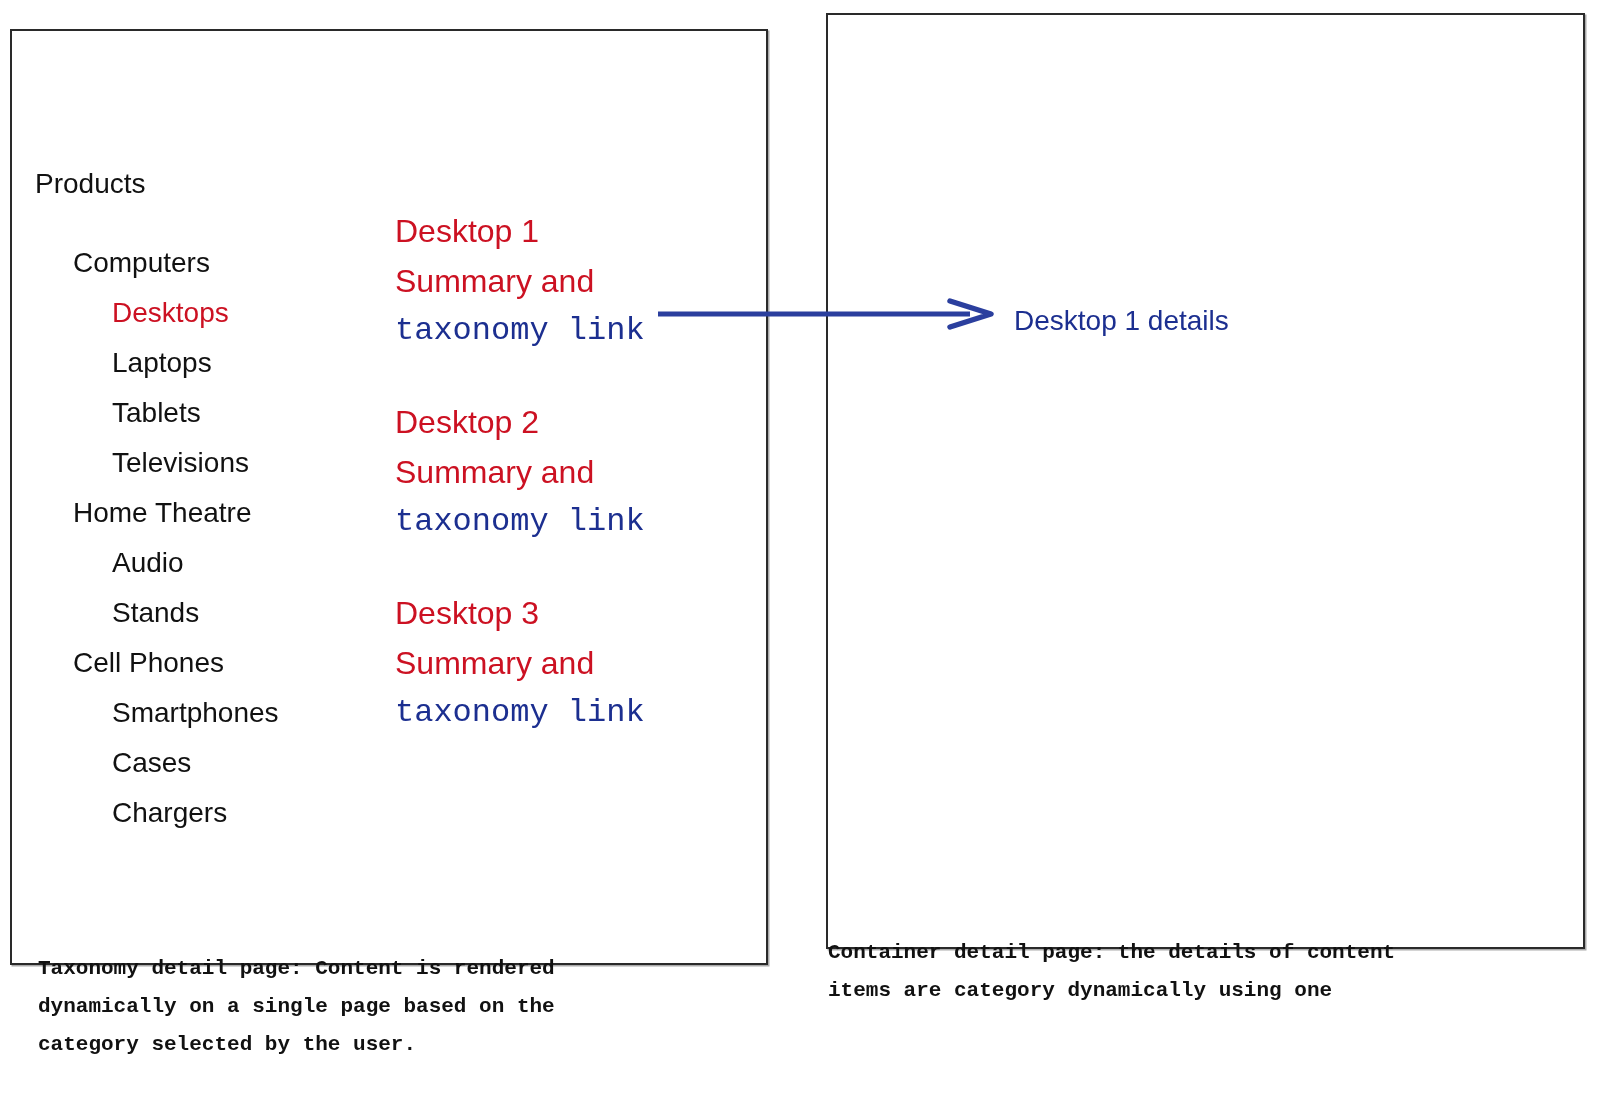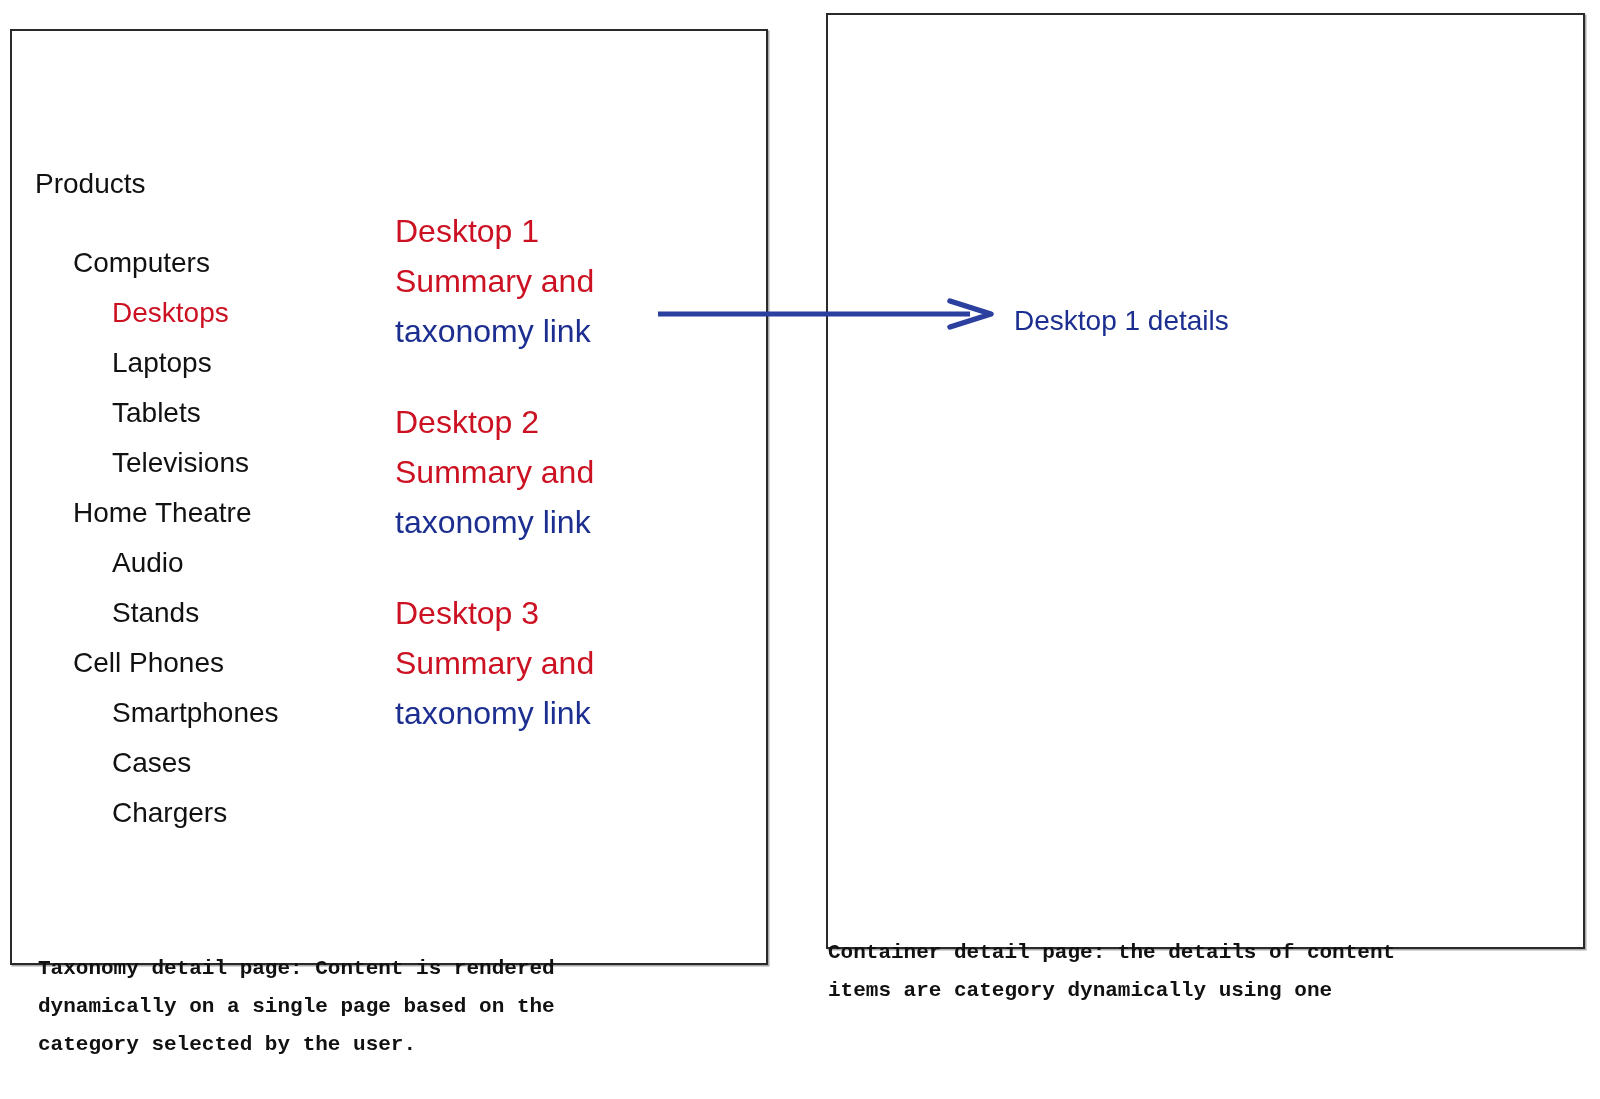--- a/index.html
+++ b/index.html
@@ -48,21 +48,21 @@
   .teasers {
     position: absolute;
     left: 383px;
     top: 175px;
     font-size: 32px;
     line-height: 50px;
     white-space: nowrap;
   }
   .teaser { margin-bottom: 41px; }
   .teaser-title, .teaser-summary { color: var(--red); }
-  .teaser-link { color: var(--navy); }
+  .teaser-link { color: var(--navy); font-family: Liberation Mono, monospace; }
 
   
   .detail-label {
     position: absolute;
     left: 186px;
     top: 288px;
     font-size: 28px;
     line-height: 36px;
     color: var(--navy);
     white-space: nowrap;

